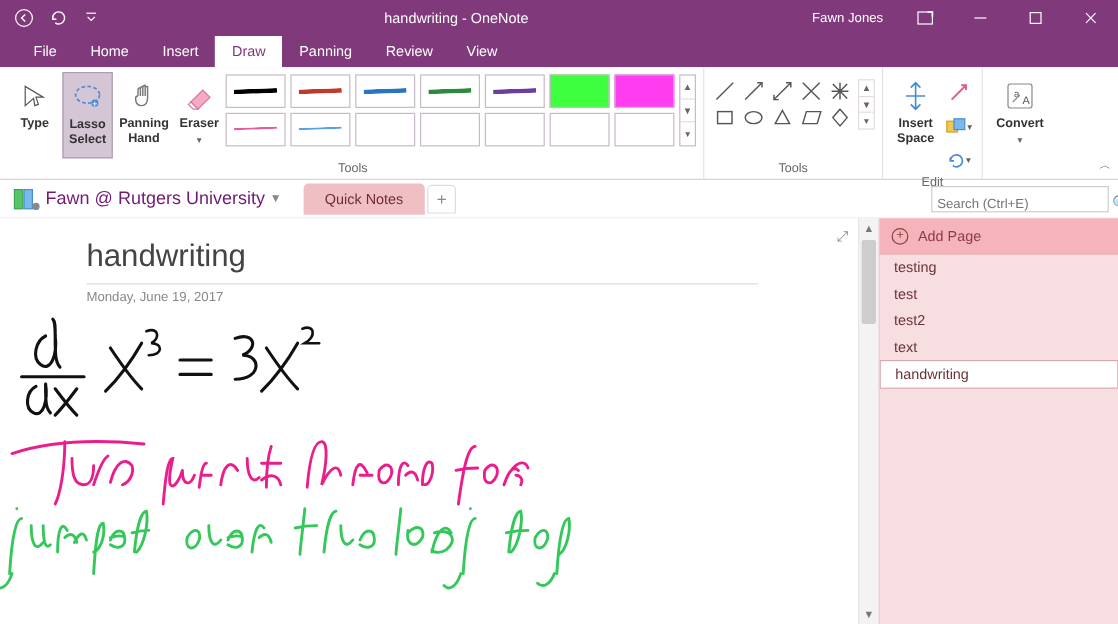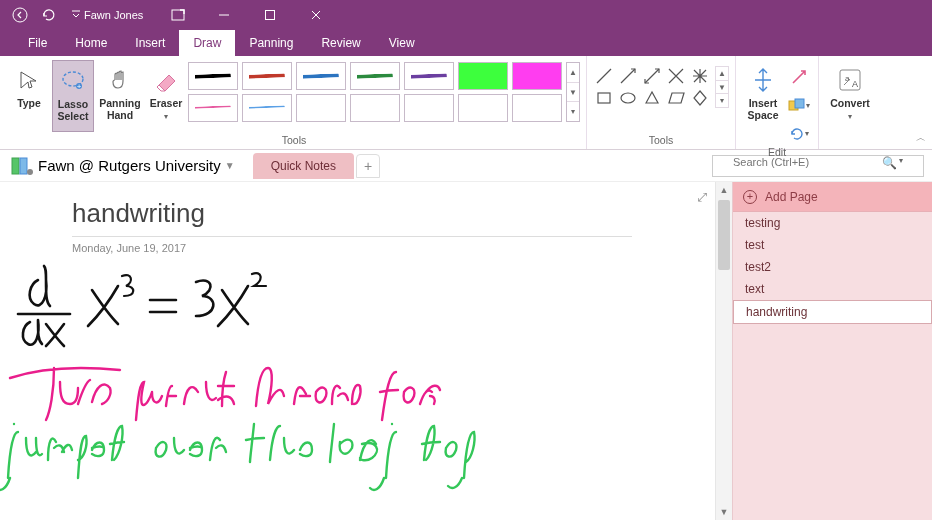--- a/index.html
+++ b/index.html
@@ -54,26 +54,26 @@
   .shapes-scroll div:last-child{border-bottom:none;}
 
   .edit-btn { width: 26px; height: 26px; display:flex; align-items:center; justify-content:center; }
   .edit-col { display:flex; flex-direction:column; gap:2px; padding-top:4px;}
 
   .collapse { position:absolute; right:6px; bottom:4px; font-size:10px; color:#666; }
 
   
   .nbrow { height: 32px; display:flex; align-items:center; padding: 0 0 0 10px; background:#fff; border-bottom:1px solid #eee; }
   .nb-icon { width:24px; height:20px; margin-right:4px; display:flex; align-items:center; }
-  .nb-name { font-size: 15px; color:#000000; margin-right:4px; }
+  .nb-name { font-size: 15px; color:#701a75; margin-right:4px; }
   .nb-drop { font-size:10px; color:#888; margin-right:18px; }
   .section-tab { background:#efbfc4; color:#6d2d36; padding: 6px 18px 6px 18px; border-radius: 4px 4px 0 0; font-size:12px; margin-right:2px; }
   .add-tab { width:24px; height:24px; border:1px solid #ddd; border-radius:4px 4px 0 0; display:flex; align-items:center; justify-content:center; color:#888; font-size:14px; }
   .nb-spacer { flex:1; }
-  .search { width: 212px; height: 22px; border:1px solid #ccc; display:flex; align-items:flex-start; padding:0 20px; color:#888; margin-right:8px; }
+  .search { width: 148px; height: 22px; border:1px solid #ccc; display:flex; align-items:flex-end; padding:0 4px; color:#888; margin-right:8px; }
   .search input { border:none; outline:none; flex:1; font-size:11px; color:#888; background:transparent; }
   .search .mag { font-size:12px; color:#666; margin-left:4px;}
   .search .dd { font-size:8px; margin-left:2px; color:#666; }
 
   
   .main { display:flex; height: calc(520px - 30px - 26px - 94px - 32px); }
   .canvas { flex:1; position:relative; overflow:hidden; background:#fff; }
   .canvas .expand { position:absolute; top:8px; right:8px; color:#888; font-size:12px;}
   .v-scroll { width:17px; background:#f3f3f3; border-left:1px solid #e6e6e6; position:relative;}
   .v-scroll .thumb { position:absolute; top:18px; left:2px; right:2px; height:70px; background:#cdcdcd; border-radius:2px;}
@@ -111,20 +111,21 @@
         </svg>
     </span>
     <span class="icon">
       <svg width="10" height="10">
           <path d="M1 1 L9 1 M5 3 L1 7 L5 11" stroke-width="0"></path>
           <path d="M1 1 L9 1" stroke-width="1"></path>
           <path d="M2 4 L5 7 L8 4" stroke-width="1"></path>
         </svg>
     </span>
   </div>
+  <div class="title">handwriting  -  OneNote</div>
   <div class="right-controls">
     <span class="user">Fawn Jones</span>
     <span class="win-btn">
       <svg width="14" height="12">
           <rect x="1" y="1" width="12" height="10" stroke-width="1"></rect>
           <path d="M9 1 L13 1 L13 5" stroke-width="1.4"></path>
         </svg>
     </span>
     <span class="win-btn">
       <svg width="12" height="12">

